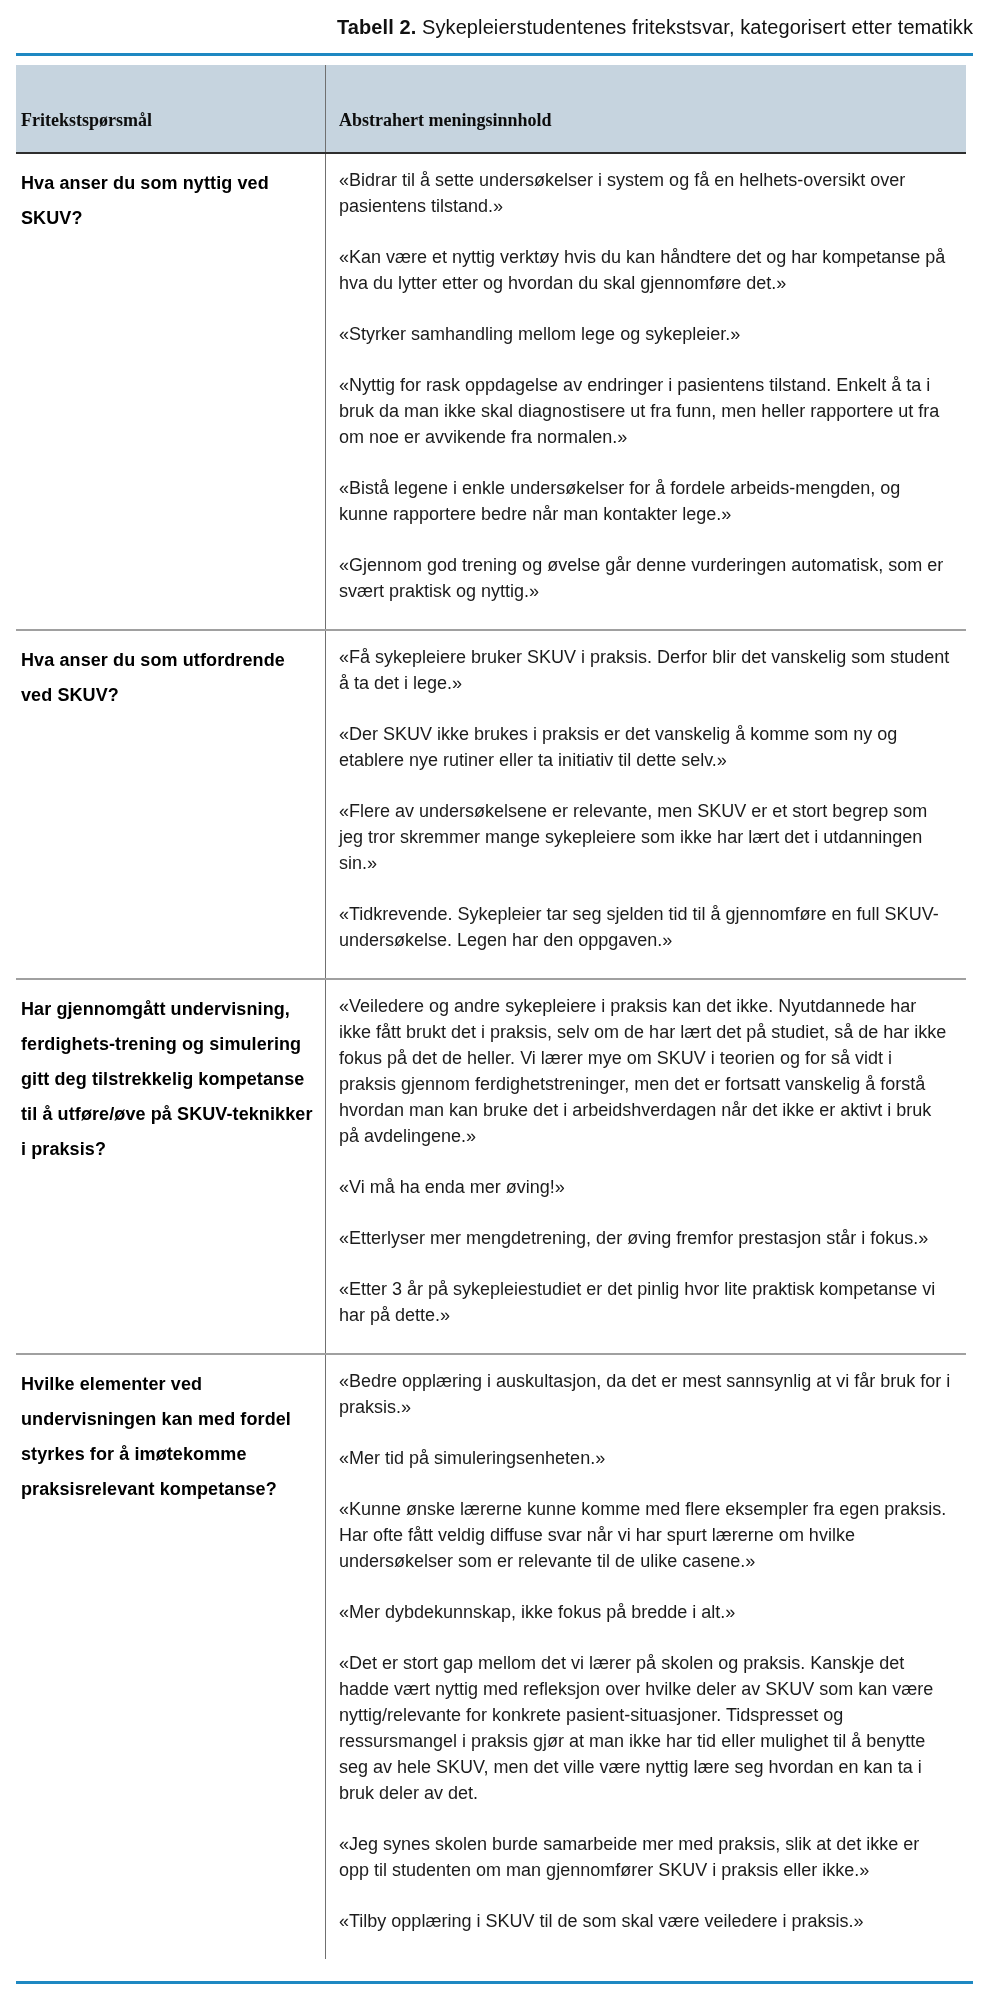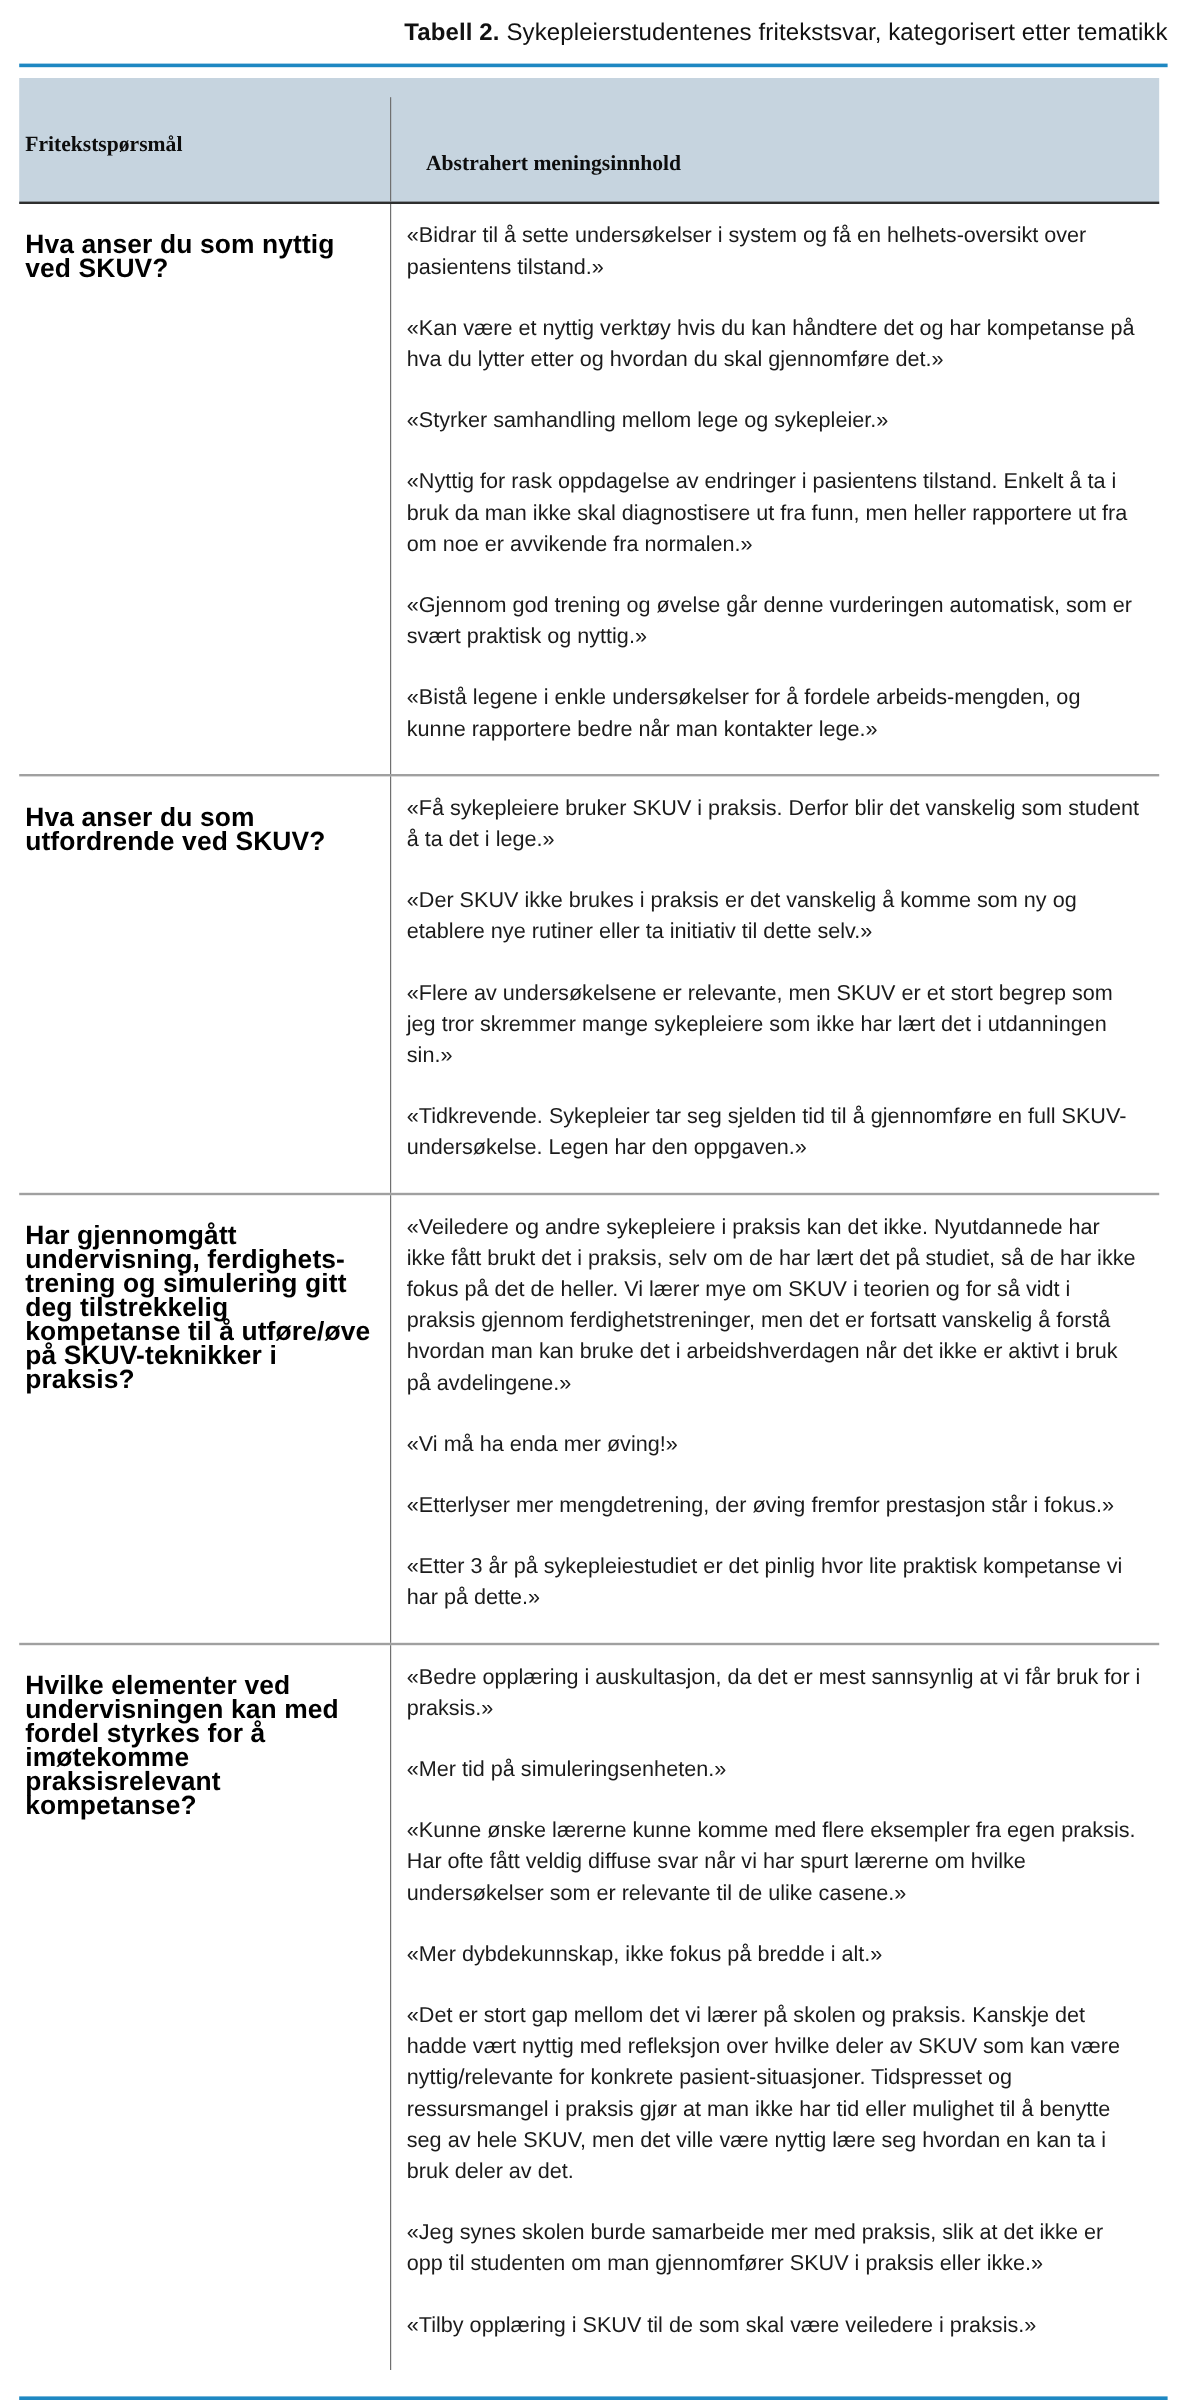--- a/index.html
+++ b/index.html
@@ -50,32 +50,31 @@
   }
   .th {
     font-weight: bold;
     font-size: 18px;
     line-height: 22px;
     color: #0d0d0d;
     padding: 44px 8px 21px 5px;
   }
   .th.col2 {
     border-left: 1px solid var(--divider, #707070);
-    padding-left: 29px;
-    margin-top: 16px;
+    padding-left: 13px;
   }
   .trow + .trow {
     border-top: 2px solid var(--row-border, #a0a0a0);
   }
   .qcell {
     font-weight: bold;
-    font-size: 22px;
-    line-height: 20px;
+    font-size: 18px;
+    line-height: 35px;
     color: #000000;
-    padding: 24px 10px 18px 5px;
+    padding: 12px 10px 18px 5px;
     letter-spacing: 0.1px;
   }
   .acell {
     border-left: 1px solid var(--divider, #707070);
     padding: 13px 14px 0 13px;
     font-size: 18px;
     line-height: 26px;
     color: var(--text, #1b1b1b);
   }
   .acell p.quote {
@@ -101,22 +100,22 @@
       <div class="th col2">Abstrahert meningsinnhold</div>
     </div>
 
     <div class="trow">
       <div class="qcell">Hva anser du som nyttig ved SKUV?</div>
       <div class="acell">
         <p class="quote">«Bidrar til å sette undersøkelser i system og få en helhets-oversikt over pasientens tilstand.»</p>
         <p class="quote">«Kan være et nyttig verktøy hvis du kan håndtere det og har kompetanse på hva du lytter etter og hvordan du skal gjennomføre det.»</p>
         <p class="quote">«Styrker samhandling mellom lege og sykepleier.»</p>
         <p class="quote">«Nyttig for rask oppdagelse av endringer i pasientens tilstand. Enkelt å ta i bruk da man ikke skal diagnostisere ut fra funn, men heller rapportere ut fra om noe er avvikende fra normalen.»</p>
+        <p class="quote">«Bistå legene i enkle undersøkelser for å fordele arbeids-mengden, og kunne rapportere bedre når man kontakter lege.»</p>
         <p class="quote">«Gjennom god trening og øvelse går denne vurderingen automatisk, som er svært praktisk og nyttig.»</p>
-        <p class="quote">«Bistå legene i enkle undersøkelser for å fordele arbeids-mengden, og kunne rapportere bedre når man kontakter lege.»</p>
       </div>
     </div>
 
     <div class="trow">
       <div class="qcell">Hva anser du som utfordrende ved SKUV?</div>
       <div class="acell">
         <p class="quote">«Få sykepleiere bruker SKUV i praksis. Derfor blir det vanskelig som student å ta det i lege.»</p>
         <p class="quote">«Der SKUV ikke brukes i praksis er det vanskelig å komme som ny og etablere nye rutiner eller ta initiativ til dette selv.»</p>
         <p class="quote">«Flere av undersøkelsene er relevante, men SKUV er et stort begrep som jeg tror skremmer mange sykepleiere som ikke har lært det i utdanningen sin.»</p>
         <p class="quote">«Tidkrevende. Sykepleier tar seg sjelden tid til å gjennomføre en full SKUV-undersøkelse. Legen har den oppgaven.»</p>

